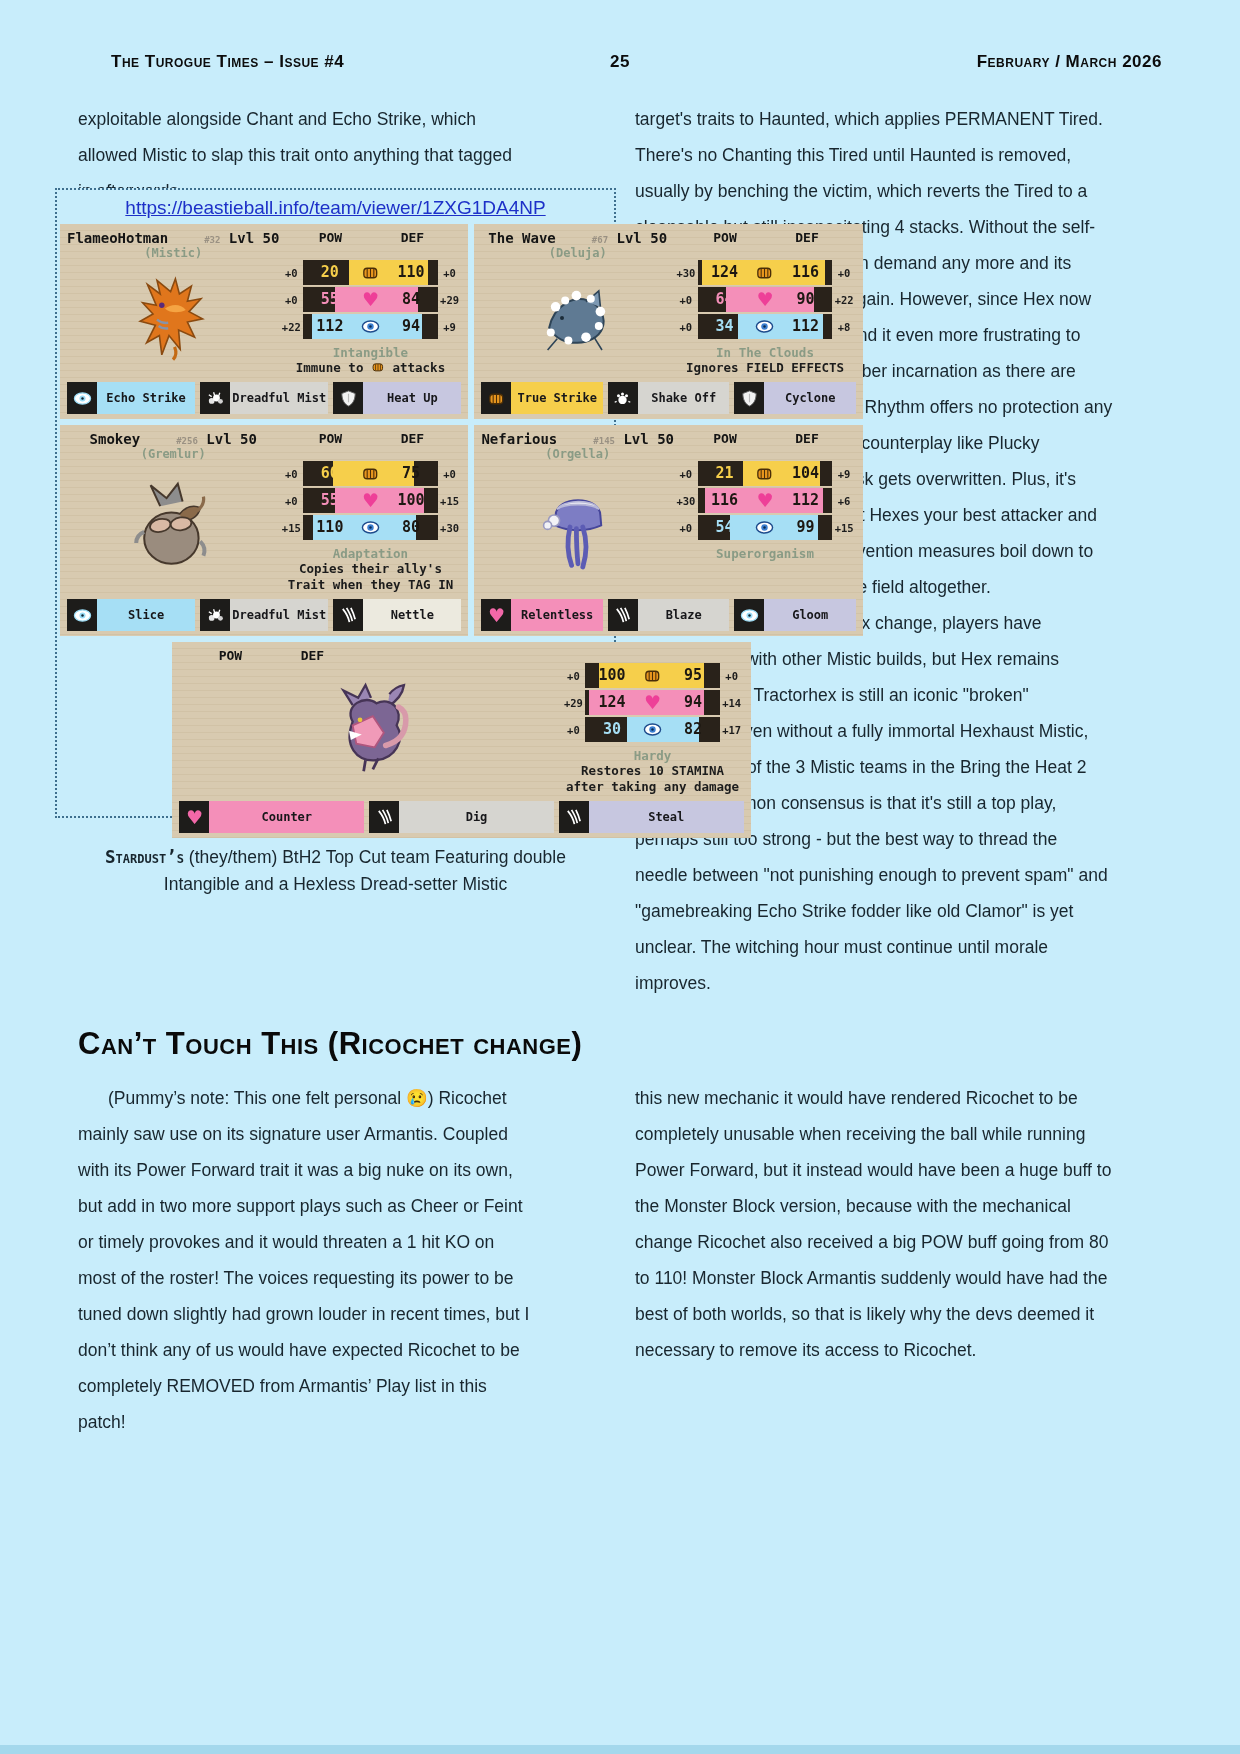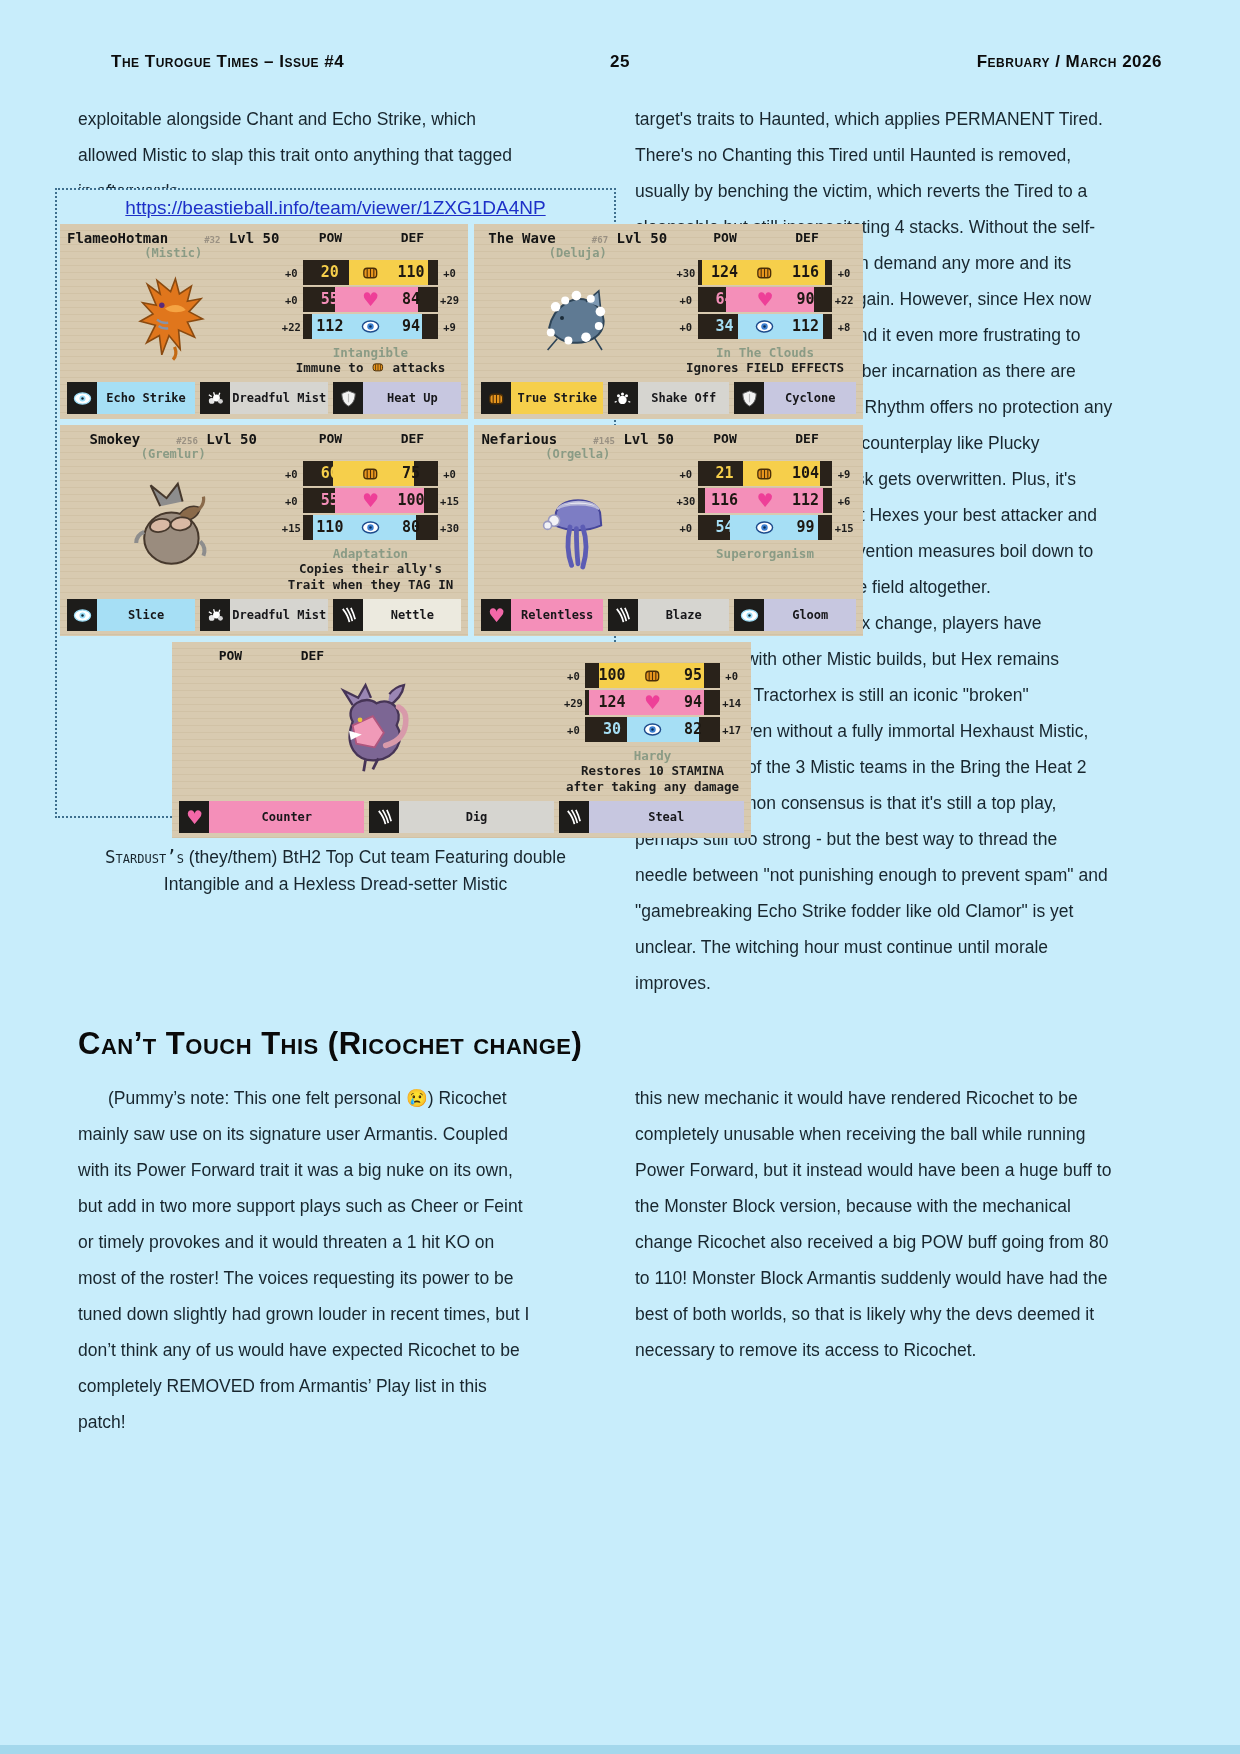--- a/index.html
+++ b/index.html
@@ -55,21 +55,21 @@
   .heart-glyph{font-family:"DejaVu Sans",sans-serif;font-size:19px;line-height:19px;}
   .trait-name{text-align:center;font-size:12.5px;font-weight:bold;color:#8a9b85;margin-top:6px;}
   .trait-desc{text-align:center;font-size:12.5px;font-weight:bold;color:#1c1c1c;line-height:16px;}
   .trait-desc svg{width:14px;height:14px;vertical-align:-2px;}
   .plays{display:flex;gap:5px;margin-top:auto;padding-top:6px;}
   .pchip{flex:1;display:flex;height:32px;}
   .pchip-icon{width:30px;background:#1d1c1a;display:flex;align-items:center;justify-content:center;flex-shrink:0;}
   .pchip-label{flex:1;display:flex;align-items:center;justify-content:center;text-align:center;
                font-size:12px;font-weight:bold;color:#17171a;line-height:13px;padding:0 2px;}
   .tv-caption{text-align:center;font-size:17.5px;line-height:27px;padding:6px 10px 8px 10px;color:#18262e;}
-  .cap-lead{font-weight:400;font-variant:small-caps;font-family:"DejaVu Sans Mono",monospace;}
+  .cap-lead{font-weight:700;font-variant:small-caps;font-family:"DejaVu Sans Mono",monospace;}
 </style>
 </head>
 <body>
 
 <div class="page">
 
   <div class="masthead">
     <span class="mast-left">The Turogue Times – Issue #4</span>
     <span class="mast-center">25</span>
     <span class="mast-right">February / March 2026</span>

